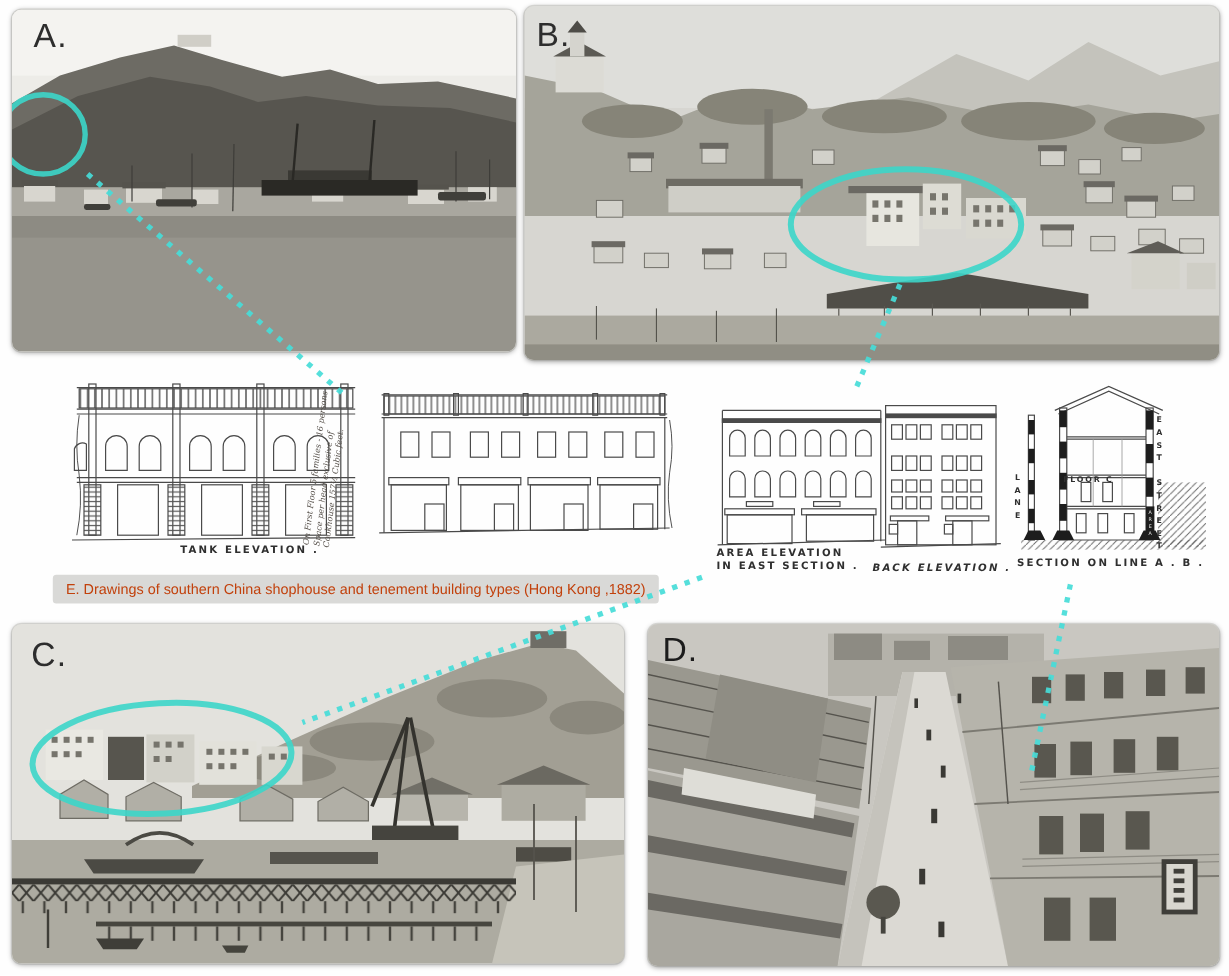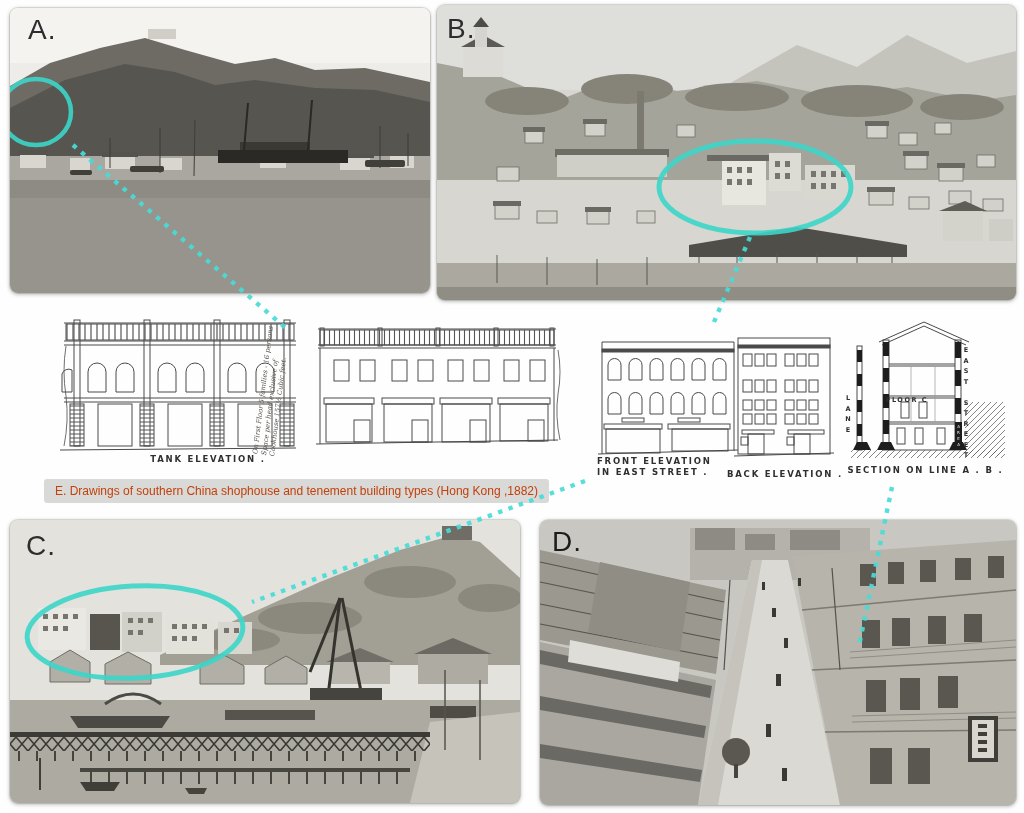--- a/index.html
+++ b/index.html
@@ -280,22 +280,22 @@
           <rect x="84" y="82" width="22" height="4"></rect>
         <rect x="10" y="88" width="58" height="5"></rect>
           <rect x="74" y="88" width="62" height="5"></rect>
         <rect x="12" y="93" width="54" height="24"></rect>
           <rect x="78" y="93" width="56" height="22"></rect>
         <line x1="4" y1="118" x2="144" y2="114"></line>
       </g>
     </svg>
   </div>
   <div class="dlabel left" style="left:597px;top:456px;width:160px;">
-    <div>FRONT ELEVATION</div>
-    <div>IN EAST STREET .</div>
+    <div>AREA ELEVATION</div>
+    <div>IN EAST SECTION .</div>
   </div>
 
   <div class="dwg" style="left:730px;top:334px;width:108px;height:124px;">
     <svg viewBox="0 0 108 124">
       <g stroke="#4a4a4a" fill="none" stroke-width="1">
         <rect x="8" y="4" width="92" height="116"></rect>
         <rect x="8" y="11" width="92" height="3" fill="#4a4a4a"></rect>
         <rect x="13" y="20" width="9" height="12"></rect>
           <rect x="25" y="20" width="9" height="12"></rect>
           <rect x="37" y="20" width="9" height="12"></rect>
@@ -323,21 +323,21 @@
         <rect x="12" y="96" width="32" height="4"></rect>
           <rect x="58" y="96" width="36" height="4"></rect>
         <rect x="18" y="100" width="16" height="20"></rect>
           <rect x="64" y="100" width="16" height="20"></rect>
         <rect x="11" y="103" width="7" height="8"></rect>
           <rect x="57" y="103" width="7" height="8"></rect>
         <line x1="4" y1="122" x2="104" y2="119"></line>
       </g>
     </svg>
   </div>
-  <div class="dlabel" style="left:705px;top:469px;width:160px;">BACK ELEVATION .</div>
+  <div class="dlabel" style="left:705px;top:469px;width:160px;font-style:italic;">BACK ELEVATION .</div>
 
   <div class="dwg" style="left:843px;top:310px;width:170px;height:150px;">
     <svg viewBox="0 0 170 150">
       <defs>
         <pattern id="pHatch" width="6" height="6" patternUnits="userSpaceOnUse">
           <line x1="0" y1="6" x2="6" y2="0" stroke="#666" stroke-width="0.8"></line>
         </pattern>
       </defs>
       <g stroke="#4a4a4a" fill="none" stroke-width="1">
         <path d="M36,32 L81,12 L126,32"></path>

